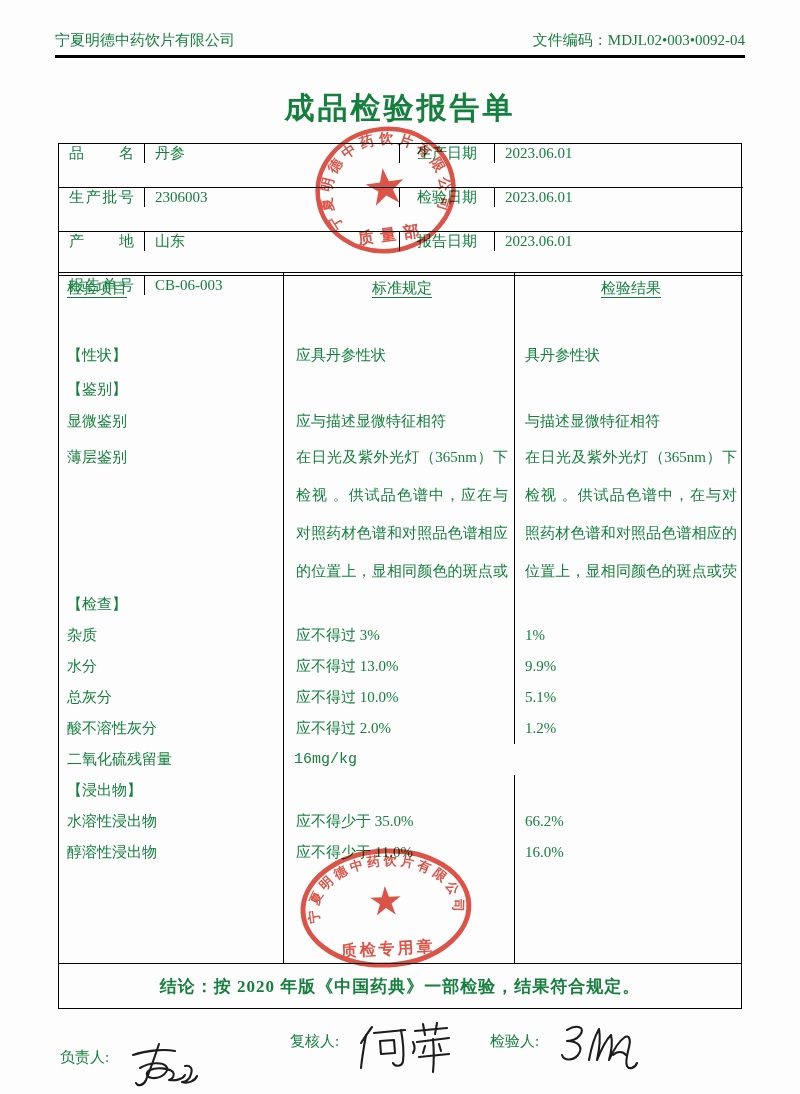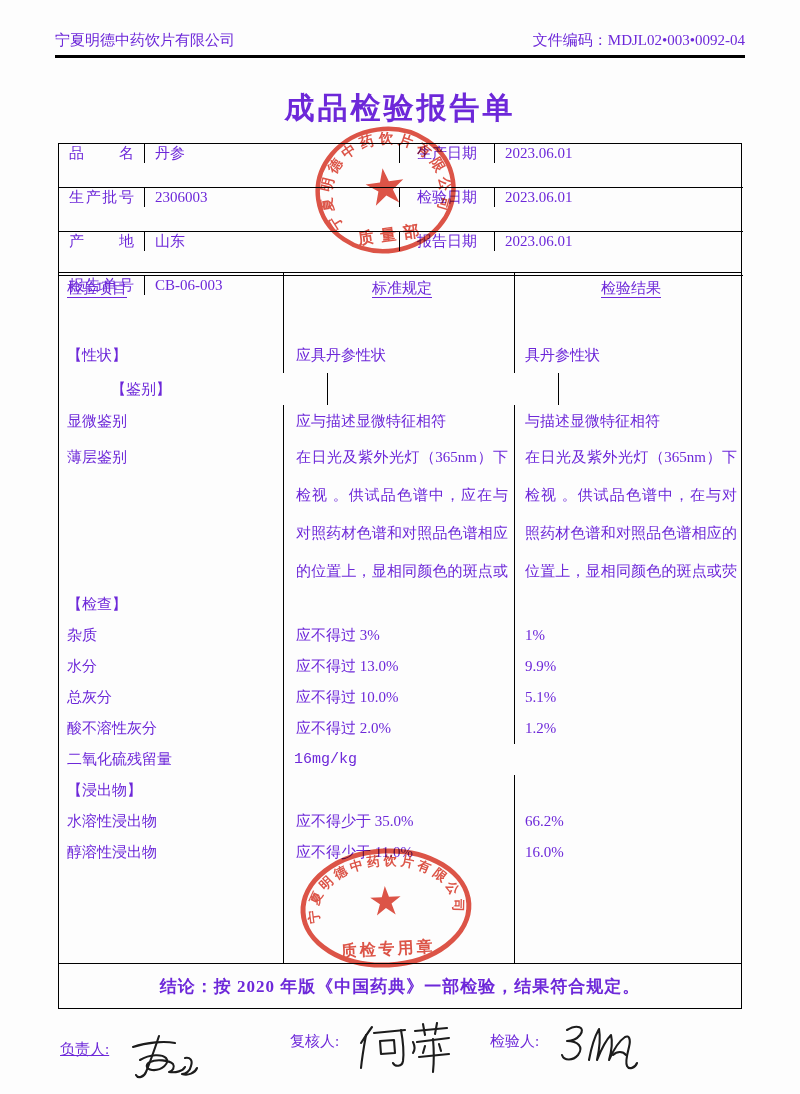--- a/index.html
+++ b/index.html
@@ -1,19 +1,19 @@
 <!DOCTYPE html>
 <html><head>
 <meta charset="utf-8">
 <style>
   * { margin:0; padding:0; box-sizing:border-box; }
   html,body { background:#888; }
   .page {
     position:relative; width:800px; height:1094px; background:#fdfdfd;
-    font-family:"Liberation Serif","DejaVu Serif",serif; color:#6d28d9;
+    font-family:"Liberation Serif","DejaVu Serif",serif; color:#15803d;
     overflow:hidden; margin:0 auto;
   }
   
   .pg-header {
     position:absolute; left:55px; top:30px; width:690px; height:28px;
     border-bottom:3px solid #000; display:flex; justify-content:space-between;
     align-items:flex-end; padding-bottom:5px; font-size:15px;
   }
   
   .doc-title {
@@ -127,21 +127,21 @@
       <div class="cell c1"></div>
         <div class="cell c2"></div>
         <div class="cell c3"></div>
     </div>
     <div id="inspection-rows">
         <div class="trow" style="height: 36px;">
           <div class="cell c1">【性状】</div>
           <div class="cell c2">应具丹参性状</div>
           <div class="cell c3">具丹参性状</div>
         </div>
-        <div class="trow" style="height: 32px; margin-left: 44px;">
+        <div class="trow" style="height: 32px;">
           <div class="cell c1">【鉴别】</div>
           <div class="cell c2"></div>
           <div class="cell c3"></div>
         </div>
         <div class="trow" style="height: 32px;">
           <div class="cell c1">显微鉴别</div>
           <div class="cell c2">应与描述显微特征相符</div>
           <div class="cell c3">与描述显微特征相符</div>
         </div>
         <div class="trow" style="height: 152px;">
@@ -222,21 +222,21 @@
       <path id="arcBottom" d="M 26 81 A 68 44 0 1 1 150 81"></path>
     </defs>
     <text font-size="13" font-weight="bold" fill="#d93a2b" letter-spacing="3.5" font-family="'Liberation Serif',serif">
       <textPath href="#arcBottom" startOffset="50%" text-anchor="middle">宁夏明德中药饮片有限公司</textPath>
     </text>
     <polygon fill="#d93a2b" points="88,40 91.6,51 103.2,51 93.8,57.9 97.4,68.9 88,62.1 78.6,68.9 82.2,57.9 72.8,51 84.4,51"></polygon>
     <text x="88" y="108" text-anchor="middle" font-size="16" font-weight="bold" fill="#d93a2b" letter-spacing="3" font-family="'Liberation Serif',serif">质检专用章</text>
   </svg>
 
   <div class="sig-area">
-    <div class="sig-block" style="left:2px;top:8px;text-decoration:underline;">
+    <div class="sig-block" style="left:2px;top:16px;">
       <span class="sig-label">负责人:</span>
       <svg class="sig-svg" width="92" height="52" viewBox="0 0 92 52">
         <path d="M36 6 C33 15 28 30 23 42 C21 47 15 49 13 45"></path>
         <path d="M10 17 C24 12 42 11 52 13"></path>
         <path d="M17 30 C27 24 39 24 43 28 C47 33 39 41 29 40 C23 39 22 35 27 32 C33 29 46 30 50 34 C52 37 50 41 46 42 C53 43 60 41 62 37"></path>
         <path d="M62 28 C67 27 70 30 68 36 C67 41 63 44 59 44 C65 46 72 43 74 38"></path>
       </svg>
     </div>
     <div class="sig-block" style="left:232px;top:0;">
       <span class="sig-label">复核人:</span>

